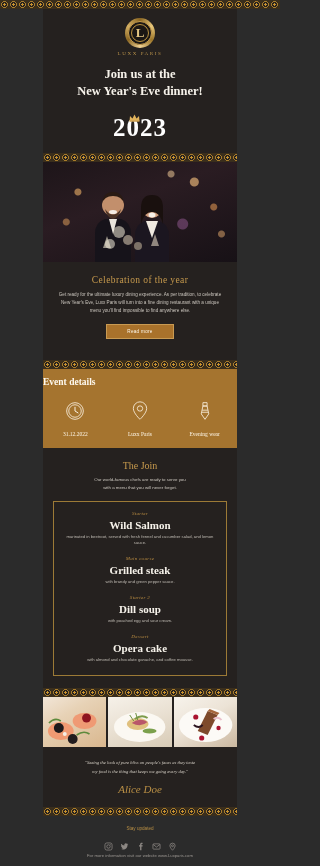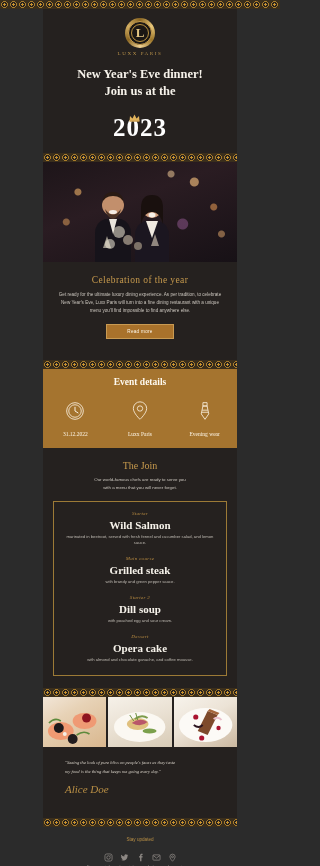--- a/index.html
+++ b/index.html
@@ -88,21 +88,21 @@
   .btn {
     display:inline-block; margin:9px 0 13px; padding:4px 20px;
     background:#a9722b; border:1px solid #c89a52;
     font-size:4.6px; color:#fdf6e8; letter-spacing:.3px; cursor:pointer;
   }
 
   
   .event { background:#a5742f; padding:8px 0 11px; }
   .event-title {
     font-family:"Liberation Serif", serif; font-size:9.5px; color:#fffaf0;
-    text-align:center; font-weight:700;
+    font-weight:700;
   }
   .event-grid { display:flex; margin-top:11px; }
   .event-col { flex:1; text-align:center; }
   .event-col .ico { height:26px; display:flex; align-items:center; justify-content:center; }
   .event-col .lbl {
     margin-top:7px; font-family:"Liberation Serif", serif;
     font-size:5.5px; color:#fdf4e4;
   }
 
   
@@ -123,21 +123,21 @@
   .course-desc { margin-top:3px; font-size:4.2px; color:#bdb8b0; line-height:1.6; }
 
   
   .gallery { display:flex; gap:2px; height:50px; background:#25211f; }
   .ph { flex:1; position:relative; overflow:hidden; }
   .ph1 { background:linear-gradient(150deg,#f2e6d8 0%,#e7d2b6 35%,#d9b78e 100%); }
   .ph2 { background:linear-gradient(160deg,#f6f1e9 0%,#e9e0d2 50%,#d8cbb6 100%); }
   .ph3 { background:linear-gradient(150deg,#f7f3ec 0%,#ece3d6 45%,#cbb8a0 100%); }
 
   
-  .quote-wrap { background:#25211f; padding:12px 22px 23px; text-align:left; }
+  .quote-wrap { background:#25211f; padding:12px 22px 12px; text-align:center; }
   .quote {
     font-family:"Liberation Serif", serif; font-style:italic;
     font-size:4.6px; line-height:1.8; color:#d6d0c6;
   }
   .signature {
     margin-top:7px; font-family:"Liberation Serif", serif; font-style:italic;
     font-size:11px; color:#b98f45;
   }
 
   
@@ -159,22 +159,22 @@
     <div class="header">
       <div class="logo-badge">
         <div class="ring"></div>
         <div class="ring2"></div>
         <div class="ring3"></div>
         <div class="letter">L</div>
       </div>
       <div class="brand-name">LUXX PARIS</div>
 
       <div class="headline">
+        <div>Join us at the</div>
         <div>New Year's Eve dinner!</div>
-        <div>Join us at the</div>
       </div>
 
       <div class="year-row">
         <svg class="crown" viewBox="0 0 22 16">
           <path d="M1 14 L2 4 L7 9 L11 1 L15 9 L20 4 L21 14 Z" fill="#e0b35c"></path>
           <rect x="1" y="13" width="20" height="2.5" fill="#c79a4d"></rect>
         </svg>
         <span class="year">2023</span>
       </div>
     </div>

